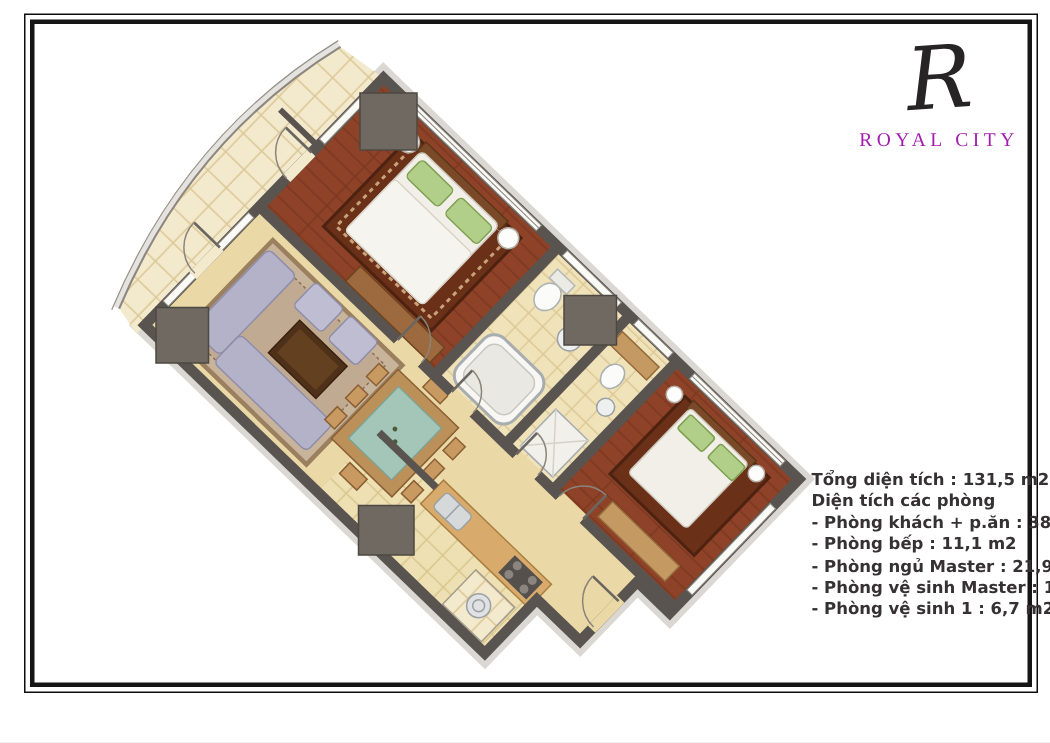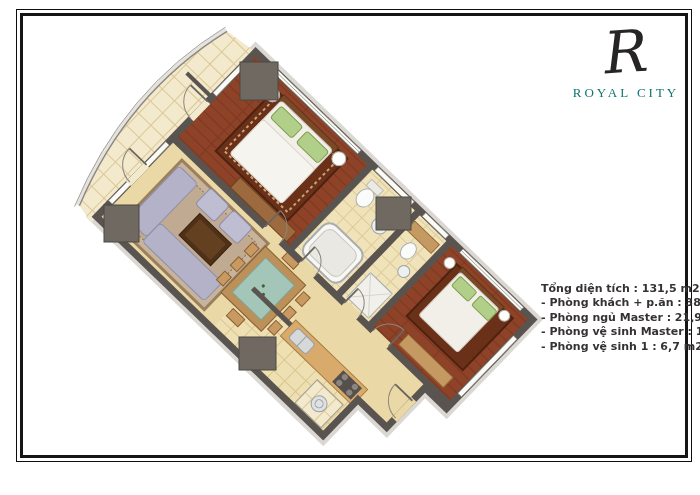--- a/index.html
+++ b/index.html
@@ -9,23 +9,23 @@
   .frame-outer{position:absolute;left:16px;top:9px;width:676px;height:453px;
                border:1px solid #0d0d0d;box-sizing:border-box;}
   .frame-inner{position:absolute;left:20px;top:13px;width:668px;height:445px;
                border:3px solid #151515;box-sizing:border-box;}
   
   .logo{position:absolute;left:552px;top:20px;width:148px;text-align:center;color:#2f2c2c;}
   .logo .mono{display:block;font-family:"DejaVu Serif","Liberation Serif",serif;
               font-style:italic;font-size:58px;line-height:64px;font-weight:400;
               transform:rotate(-4deg);color:#262424;}
   .logo .name{display:block;margin-top:1px;font-family:"Liberation Serif","DejaVu Serif",serif;
-              font-size:13px;letter-spacing:3px;color:#0f766e;}
-  
-  .info{position:absolute;left:541px;top:282px;width:152px;color:#363233;
+              font-size:13px;letter-spacing:3px;color:#a21caf;}
+  
+  .info{position:absolute;left:541px;top:313px;width:152px;color:#363233;
         font-size:11px;font-weight:bold;line-height:14.4px;white-space:nowrap;}
   
   .caption{position:absolute;left:22px;top:464px;font-size:11.3px;font-weight:bold;
            color:#3a3a3a;letter-spacing:.1px;white-space:nowrap;}
   svg{position:absolute;left:0;top:0;}
 </style>
 </head>
 <body>
 
 <div id="stage">
@@ -206,19 +206,21 @@
     </g>
   </svg>
 
   <div class="logo">
     <span class="mono">R</span>
     <span class="name">ROYAL CITY</span>
   </div>
 
   <div class="info">
     <div>Tổng diện tích : 131,5 m2</div>
+    <div>Diện tích các phòng</div>
     <div>- Phòng khách + p.ăn : 38,3 m2</div>
+    <div>- Phòng bếp : 11,1 m2</div>
     <div>- Phòng ngủ Master : 21,9 m2</div>
     <div>- Phòng vệ sinh Master : 13,6 m2</div>
     <div>- Phòng vệ sinh 1 : 6,7 m2</div>
   </div>
 
 </div>
 
 </body></html>

